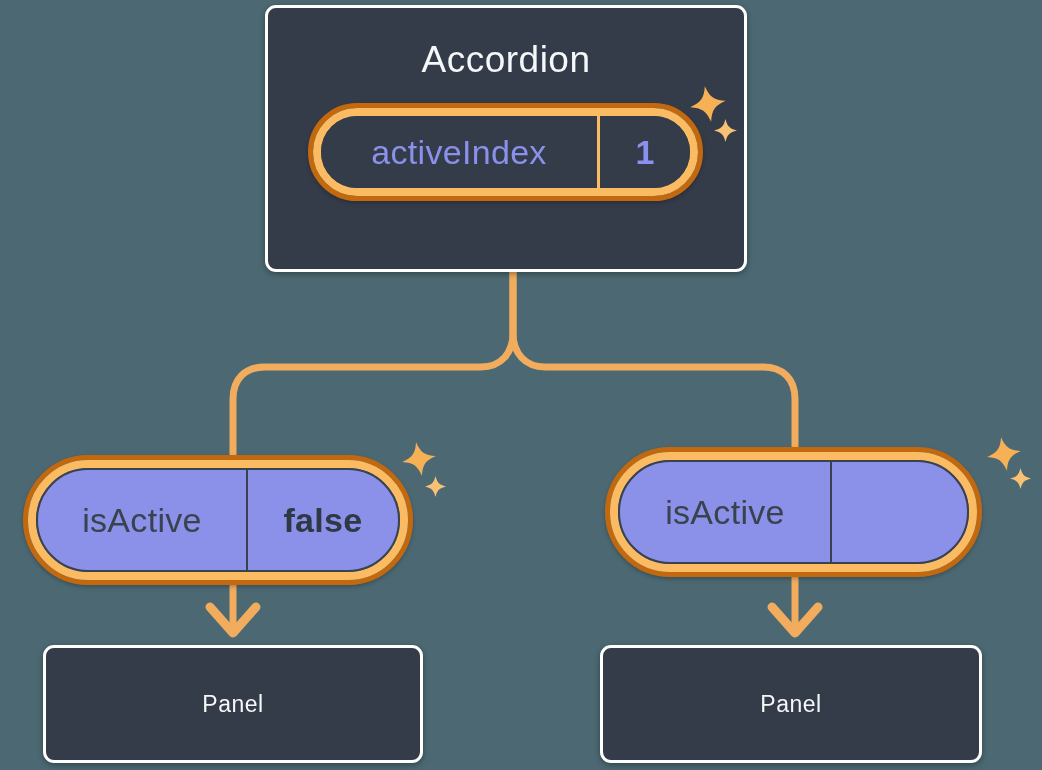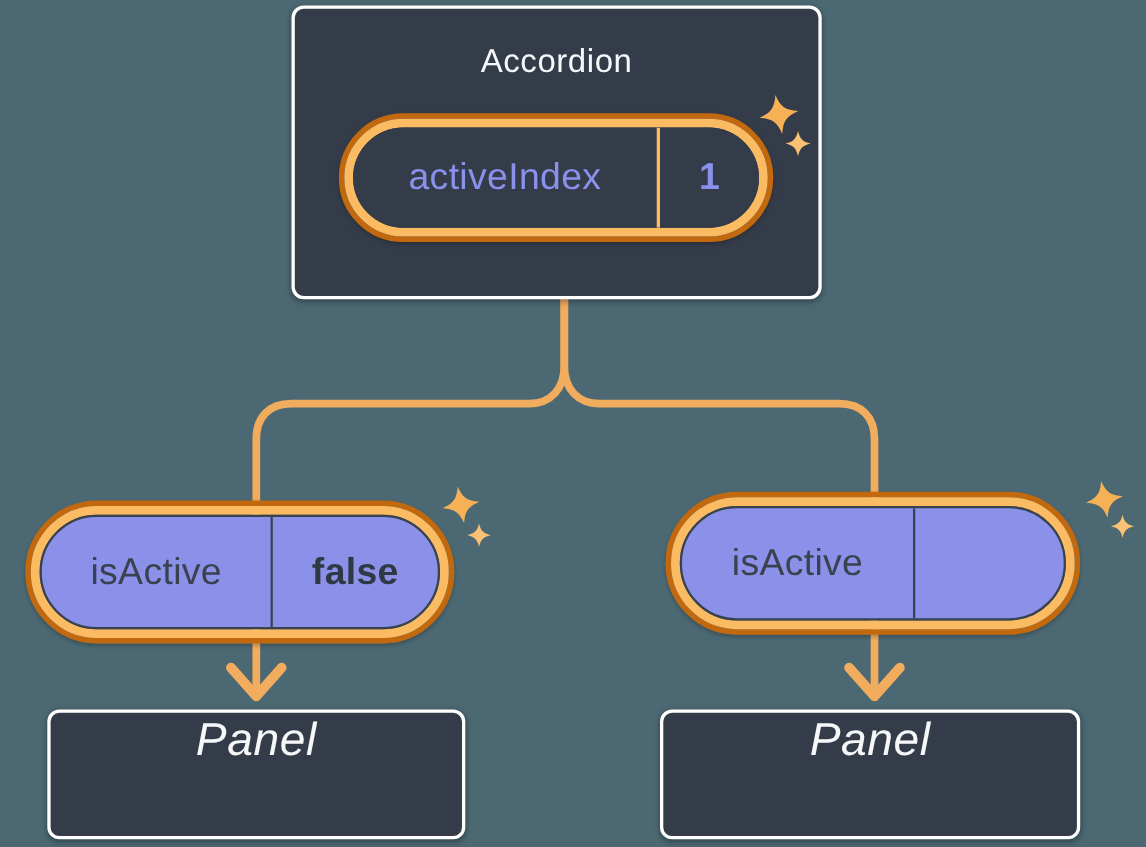--- a/index.html
+++ b/index.html
@@ -23,28 +23,28 @@
   .edges{position:absolute;left:0;top:0;width:1042px;height:770px;}
   .edges path{fill:none;stroke:var(--connector);stroke-width:7;stroke-linecap:round;stroke-linejoin:round;}
   .edges path.arrow{stroke-width:9;}
   .node{
     position:absolute;left:265px;top:5px;width:482px;height:267px;
     background:var(--node-bg);border:3px solid var(--node-border);border-radius:11px;
     box-shadow:0 2px 6px rgba(0,0,0,.35);
   }
   .node-title{
     margin-top:31px;text-align:center;color:var(--node-text);
-    font-size:30px;letter-spacing:.5px;
+    font-size:37px;letter-spacing:.5px;
   }
   .panel{
     position:absolute;background:var(--node-bg);
     border:3px solid var(--node-border);border-radius:11px;
     box-shadow:0 2px 6px rgba(0,0,0,.35);
-    display:flex;justify-content:center;
-    color:var(--node-text);font-size:42px;letter-spacing:.5px;font-style:italic;
+    display:flex;align-items:center;justify-content:center;
+    color:var(--node-text);font-size:23px;letter-spacing:.5px;
   }
   .pill{
     position:absolute;border:5px solid var(--ring-outer);border-radius:999px;
     box-shadow:0 2px 4px rgba(0,0,0,.25);
   }
   .pill-mid{
     width:100%;height:100%;border:8px solid var(--ring-inner);border-radius:999px;
   }
   .pill-body{
     width:100%;height:100%;border-radius:999px;overflow:hidden;
@@ -78,21 +78,21 @@
     <path d="M513,270 L513,333 C513,353 501,367 481,367 L265,367 C245,367 233,379 233,399 L233,630"></path>
     <path d="M513,270 L513,333 C513,353 525,367 545,367 L763,367 C783,367 795,379 795,399 L795,630"></path>
     <path class="arrow" d="M210,607 L233,633 L256,607"></path>
     <path class="arrow" d="M772,607 L795,633 L818,607"></path>
   </svg>
 
   <div class="node">
     <div class="node-title">Accordion</div>
   </div>
 
-  <div class="pill" style="left:308px;top:103px;width:395px;height:117px;">
+  <div class="pill" style="left:308px;top:103px;width:395px;height:98px;">
     <div class="pill-mid">
       <div class="pill-body dark-body">
         <div class="cell name" style="flex:0 0 276px;">activeIndex</div>
         <div class="divider orange-div"></div>
         <div class="cell value">1</div>
       </div>
     </div>
   </div>
 
   <svg class="sparkle large" style="left:690px;top:86px;width:36px;height:36px;" viewBox="-10 -10 20 20">

